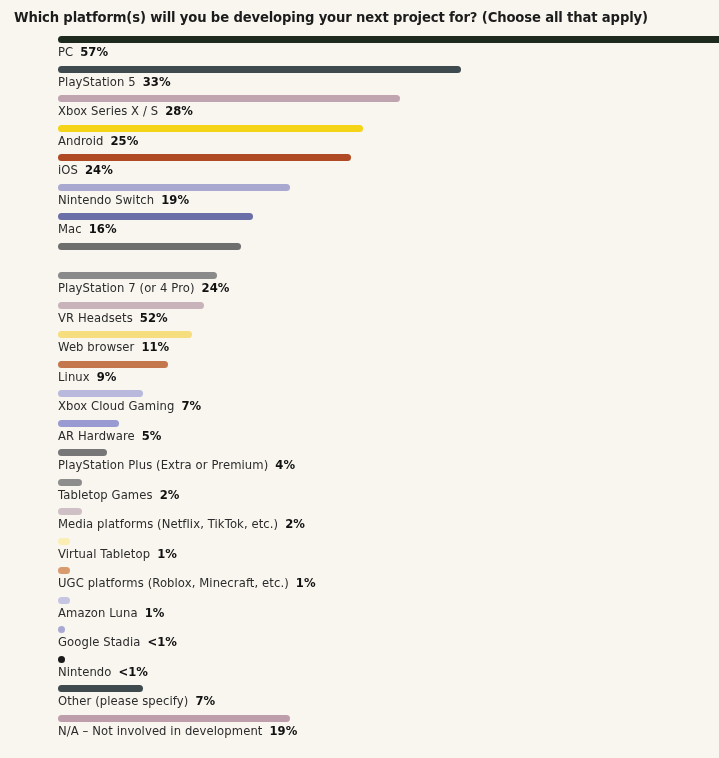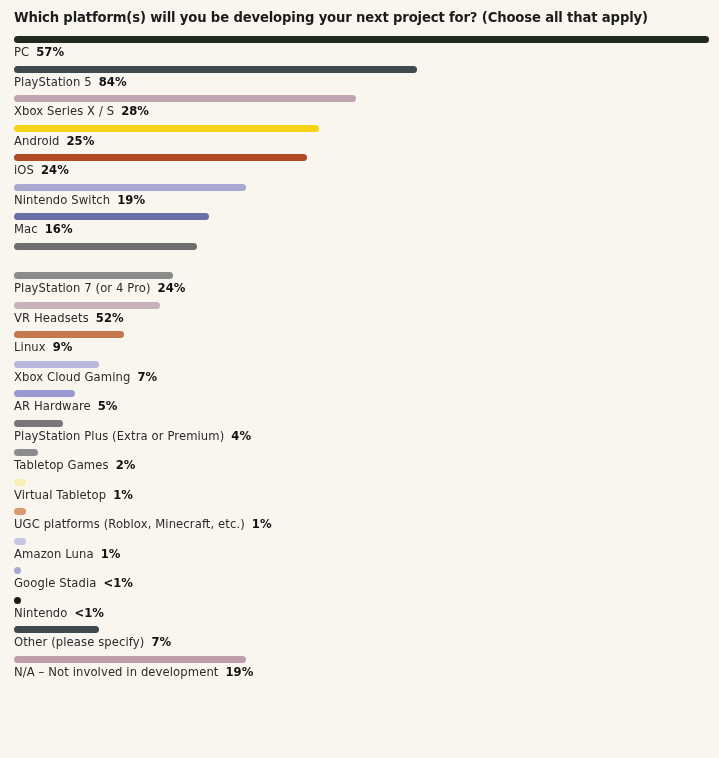--- a/index.html
+++ b/index.html
@@ -34,20 +34,21 @@
   #bars-area {
     position: absolute;
     left: 0;
     top: 36px;
     right: 0;
     bottom: 0;
   }
   .bar-row {
     position: relative;
     height: 29.5px;
+    margin-left: 44px;
   }
   .bar-track {
     position: absolute;
     left: 14px;
     top: 0px;
     height: 7px;
   }
   .bar-fill {
     height: 7px;
     border-radius: 4px;
@@ -80,21 +81,21 @@
       <div class="bar-row">
         <div class="bar-track">
           <div class="bar-fill" style="width: 695.4px; background: rgb(31, 42, 31);"></div>
         </div>
         <div class="bar-label"><span>PC</span><span class="bar-value">57%</span></div>
       </div>
       <div class="bar-row">
         <div class="bar-track">
           <div class="bar-fill" style="width: 402.6px; background: rgb(63, 74, 78);"></div>
         </div>
-        <div class="bar-label"><span>PlayStation 5</span><span class="bar-value">84%</span></div>
+        <div class="bar-label"><span>PlayStation 5</span><span class="bar-value">33%</span></div>
       </div>
       <div class="bar-row">
         <div class="bar-track">
           <div class="bar-fill" style="width: 341.6px; background: rgb(192, 165, 176);"></div>
         </div>
         <div class="bar-label"><span>Xbox Series X / S</span><span class="bar-value">28%</span></div>
       </div>
       <div class="bar-row">
         <div class="bar-track">
           <div class="bar-fill" style="width: 305px; background: rgb(245, 211, 22);"></div>
@@ -131,20 +132,26 @@
         <div class="bar-label"><span>PlayStation 7 (or 4 Pro)</span><span class="bar-value">24%</span></div>
       </div>
       <div class="bar-row">
         <div class="bar-track">
           <div class="bar-fill" style="width: 146.4px; background: rgb(200, 179, 187);"></div>
         </div>
         <div class="bar-label"><span>VR Headsets</span><span class="bar-value">52%</span></div>
       </div>
       <div class="bar-row">
         <div class="bar-track">
+          <div class="bar-fill" style="width: 134.2px; background: rgb(246, 221, 126);"></div>
+        </div>
+        <div class="bar-label"><span>Web browser</span><span class="bar-value">11%</span></div>
+      </div>
+      <div class="bar-row">
+        <div class="bar-track">
           <div class="bar-fill" style="width: 109.8px; background: rgb(196, 118, 76);"></div>
         </div>
         <div class="bar-label"><span>Linux</span><span class="bar-value">9%</span></div>
       </div>
       <div class="bar-row">
         <div class="bar-track">
           <div class="bar-fill" style="width: 85.4px; background: rgb(185, 185, 221);"></div>
         </div>
         <div class="bar-label"><span>Xbox Cloud Gaming</span><span class="bar-value">7%</span></div>
       </div>
@@ -161,20 +168,26 @@
         <div class="bar-label"><span>PlayStation Plus (Extra or Premium)</span><span class="bar-value">4%</span></div>
       </div>
       <div class="bar-row">
         <div class="bar-track">
           <div class="bar-fill" style="width: 24.4px; background: rgb(141, 141, 141);"></div>
         </div>
         <div class="bar-label"><span>Tabletop Games</span><span class="bar-value">2%</span></div>
       </div>
       <div class="bar-row">
         <div class="bar-track">
+          <div class="bar-fill" style="width: 24.4px; background: rgb(207, 192, 198);"></div>
+        </div>
+        <div class="bar-label"><span>Media platforms (Netflix, TikTok, etc.)</span><span class="bar-value">2%</span></div>
+      </div>
+      <div class="bar-row">
+        <div class="bar-track">
           <div class="bar-fill" style="width: 12.2px; background: rgb(251, 238, 180);"></div>
         </div>
         <div class="bar-label"><span>Virtual Tabletop</span><span class="bar-value">1%</span></div>
       </div>
       <div class="bar-row">
         <div class="bar-track">
           <div class="bar-fill" style="width: 12.2px; background: rgb(217, 154, 110);"></div>
         </div>
         <div class="bar-label"><span>UGC platforms (Roblox, Minecraft, etc.)</span><span class="bar-value">1%</span></div>
       </div>

